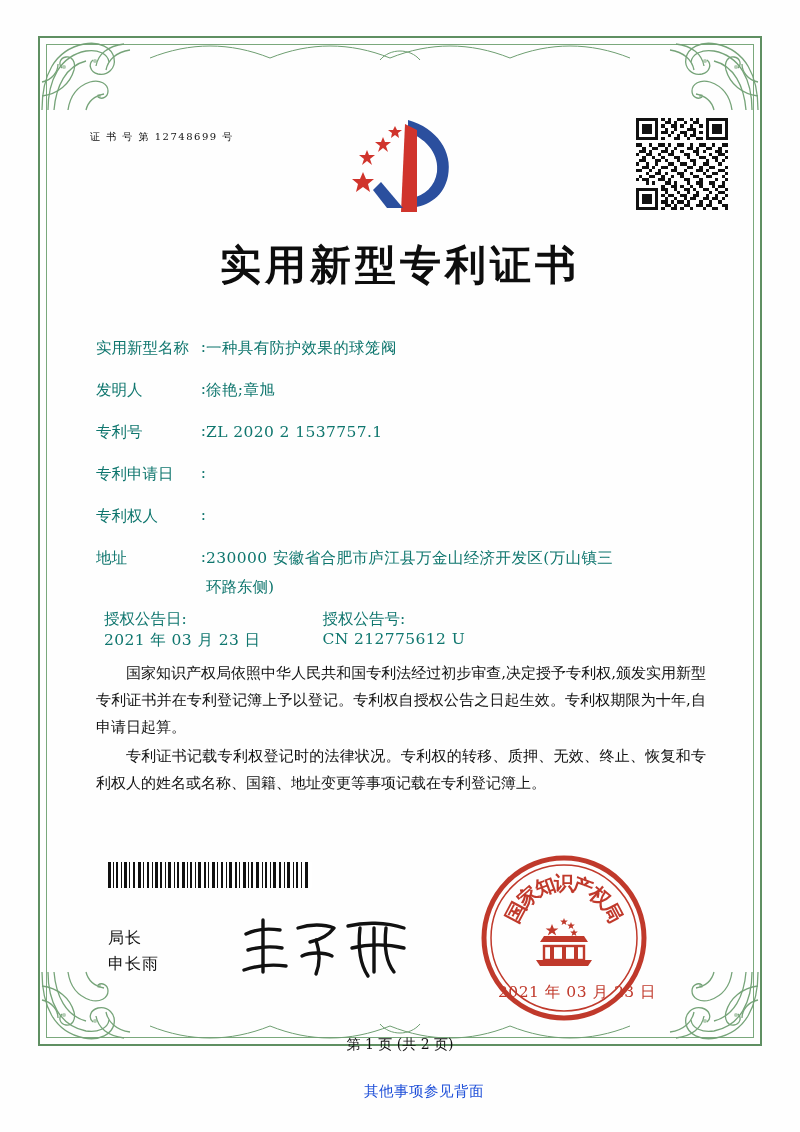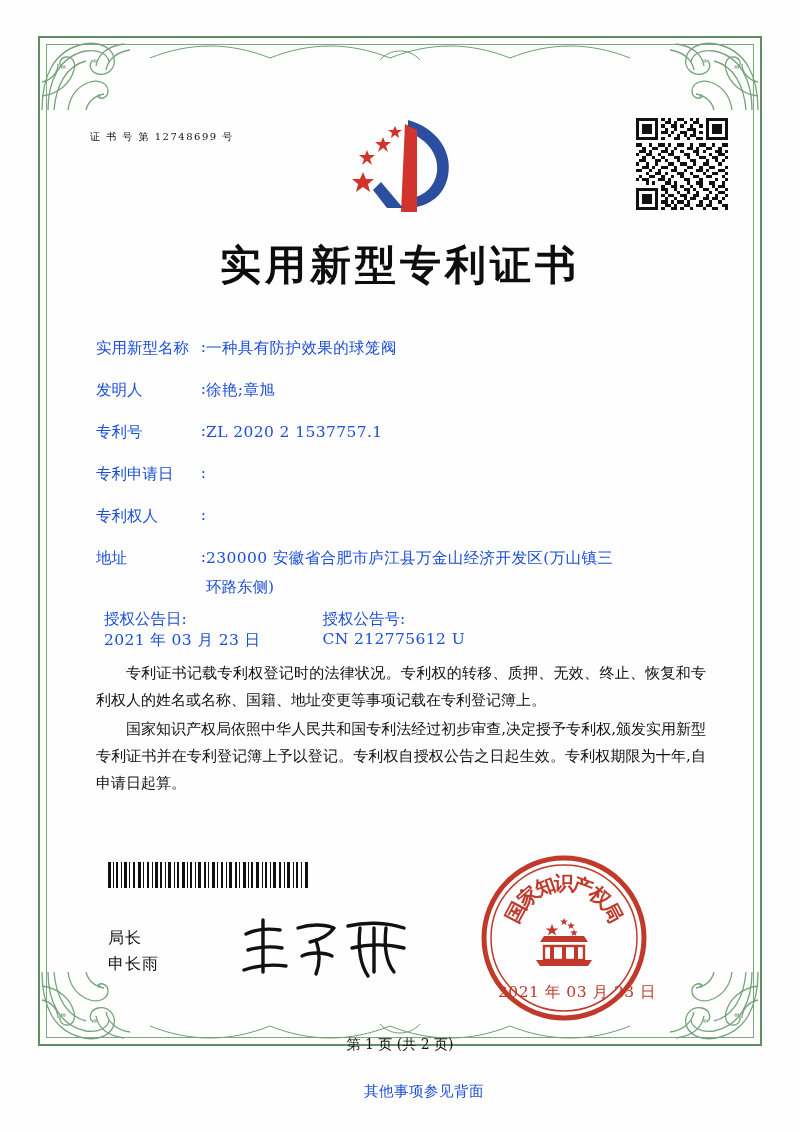--- a/index.html
+++ b/index.html
@@ -101,21 +101,21 @@
   }
 
   
   .fields {
     position: absolute;
     left: 96px;
     top: 338px;
     width: 620px;
     font-family: "DejaVu Serif", "Liberation Serif", serif;
     font-size: 15.5px;
-    color: #1d4ed8;
+    color: #0f766e;
   }
   .field-row {
     display: flex;
     align-items: baseline;
     margin-bottom: 21px;
   }
   .field-label {
     width: 110px;
     flex: 0 0 110px;
     display: flex;
@@ -612,22 +612,22 @@
       </div>
       <div class="gap"></div>
       <div class="pair">
         <span class="lbl">授权公告号:</span>
         <span class="val">CN 212775612 U</span>
       </div>
     </div>
   </div>
 
   <div class="body-text">
+    <p>国家知识产权局依照中华人民共和国专利法经过初步审查,决定授予专利权,颁发实用新型专利证书并在专利登记簿上予以登记。专利权自授权公告之日起生效。专利权期限为十年,自申请日起算。</p>
     <p>专利证书记载专利权登记时的法律状况。专利权的转移、质押、无效、终止、恢复和专利权人的姓名或名称、国籍、地址变更等事项记载在专利登记簿上。</p>
-    <p>国家知识产权局依照中华人民共和国专利法经过初步审查,决定授予专利权,颁发实用新型专利证书并在专利登记簿上予以登记。专利权自授权公告之日起生效。专利权期限为十年,自申请日起算。</p>
   </div>
 
   <svg class="barcode" viewBox="0 0 204 26" shape-rendering="crispEdges">
     <rect width="204" height="26" fill="#fff"></rect>
     <g fill="#111">
       <rect x="0" y="0" width="3" height="26"></rect>
         <rect x="5" y="0" width="1" height="26"></rect>
       <rect x="8" y="0" width="2" height="26"></rect>
         <rect x="13" y="0" width="1" height="26"></rect>
       <rect x="16" y="0" width="3" height="26"></rect>

